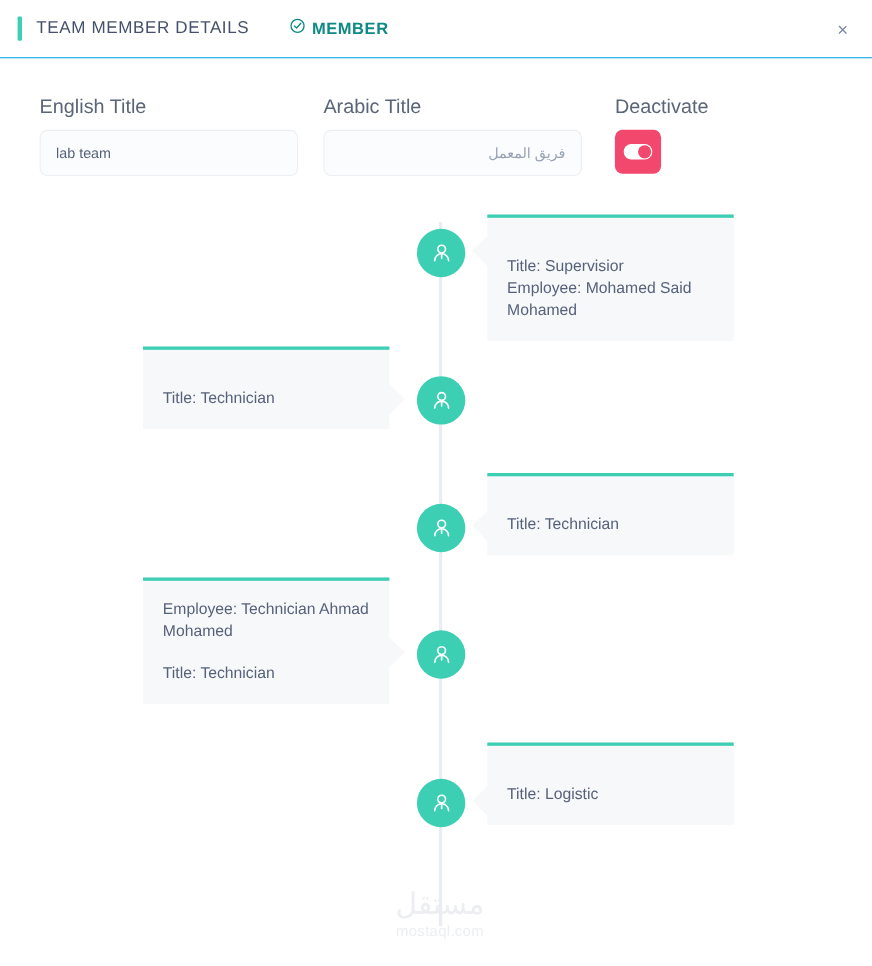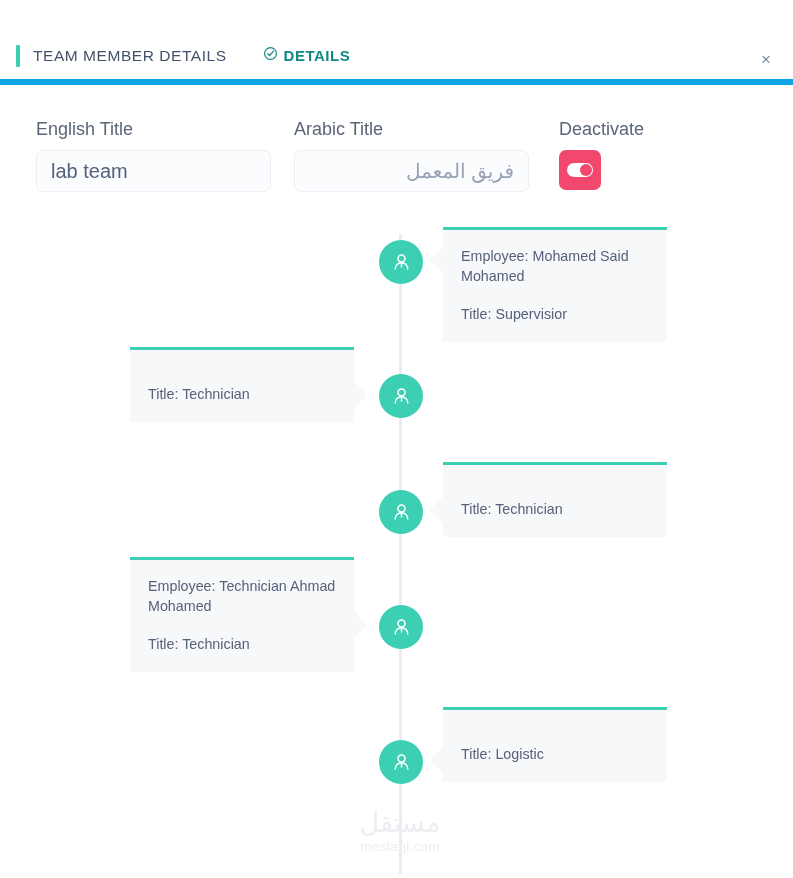--- a/index.html
+++ b/index.html
@@ -11,25 +11,24 @@
     font-family: "Liberation Sans", sans-serif;
     color: #4a5568;
     overflow: hidden;
     position: relative;
   }
 
   
   .header {
     position: relative;
     height: 53px;
-    border-bottom: 6px solid #0ea5e9;
+    border-bottom: 1px solid #0ea5e9;
     display: flex;
     align-items: center;
     padding-left: 16px;
-    margin-top: 32px;
   }
   .header-accent {
     width: 4px;
     height: 22px;
     background: #3ccfb4;
     border-radius: 1px;
     margin-right: 13px;
   }
   .header-title {
     font-size: 15.5px;
@@ -76,21 +75,21 @@
     color: #5a6577;
     margin-bottom: 10px;
   }
   .text-input {
     width: 235px;
     height: 42px;
     border: 1px solid #eceef1;
     border-radius: 7px;
     background: #fbfcfd;
     font-family: "Liberation Sans", sans-serif;
-    font-size: 20px;
+    font-size: 13px;
     color: #54617a;
     padding: 0 14px;
     outline: none;
   }
   .text-input::placeholder { color: #97a2b5; }
   .field-en { width: 245px; }
   .field-ar { margin-left: 3px; width: 250px; }
   .input-ar { direction: rtl; text-align: right; }
   .field-toggle { margin-left: 5px; }
   .toggle-box {
@@ -204,21 +203,21 @@
   <div class="header-accent"></div>
   <div class="header-title">TEAM MEMBER DETAILS</div>
 
   <div class="status-wrap">
     <span class="status-icon">
       <svg width="15" height="15" viewBox="0 0 24 24" fill="none" stroke="#0e8a84" stroke-width="1.9" stroke-linecap="round" stroke-linejoin="round">
         <circle cx="12" cy="12" r="9.5"></circle>
         <polyline points="7.5,12.2 10.6,15.2 16.8,8.2"></polyline>
       </svg>
     </span>
-    <span class="status-text">DETAILS</span>
+    <span class="status-text">MEMBER</span>
   </div>
 
   <div class="close-btn">×</div>
 </div>
 
 <div class="form-row">
 
   <div class="field field-en">
     <div class="field-label">English Title</div>
     <input class="text-input" type="text" value="lab team" style="">
@@ -246,22 +245,22 @@
   <div class="tl-item" style="top:0;">
     <div class="avatar" style="top:6px;">
       <svg width="21" height="21" viewBox="0 0 24 24" fill="none" stroke="#ffffff" stroke-width="1.7" stroke-linecap="round" stroke-linejoin="round">
         <circle cx="12" cy="7.4" r="4"></circle>
         <path d="M4.8 19.4a7.2 7.2 0 0 1 14.4 0"></path>
         <line x1="12" y1="13.2" x2="12" y2="17.2"></line>
       </svg>
     </div>
     <div class="card card-right" style="top:-7px;">
       <div class="notch notch-right" style="top:19px;"></div>
+      <div class="card-line second">Title: Supervisior</div>
       <div class="card-line">Employee: Mohamed Said Mohamed</div>
-      <div class="card-line second">Title: Supervisior</div>
     </div>
   </div>
 
   <div class="tl-item" style="top:135px;">
     <div class="avatar" style="top:5px;">
       <svg width="21" height="21" viewBox="0 0 24 24" fill="none" stroke="#ffffff" stroke-width="1.7" stroke-linecap="round" stroke-linejoin="round">
         <circle cx="12" cy="7.4" r="4"></circle>
         <path d="M4.8 19.4a7.2 7.2 0 0 1 14.4 0"></path>
         <line x1="12" y1="13.2" x2="12" y2="17.2"></line>
       </svg>

